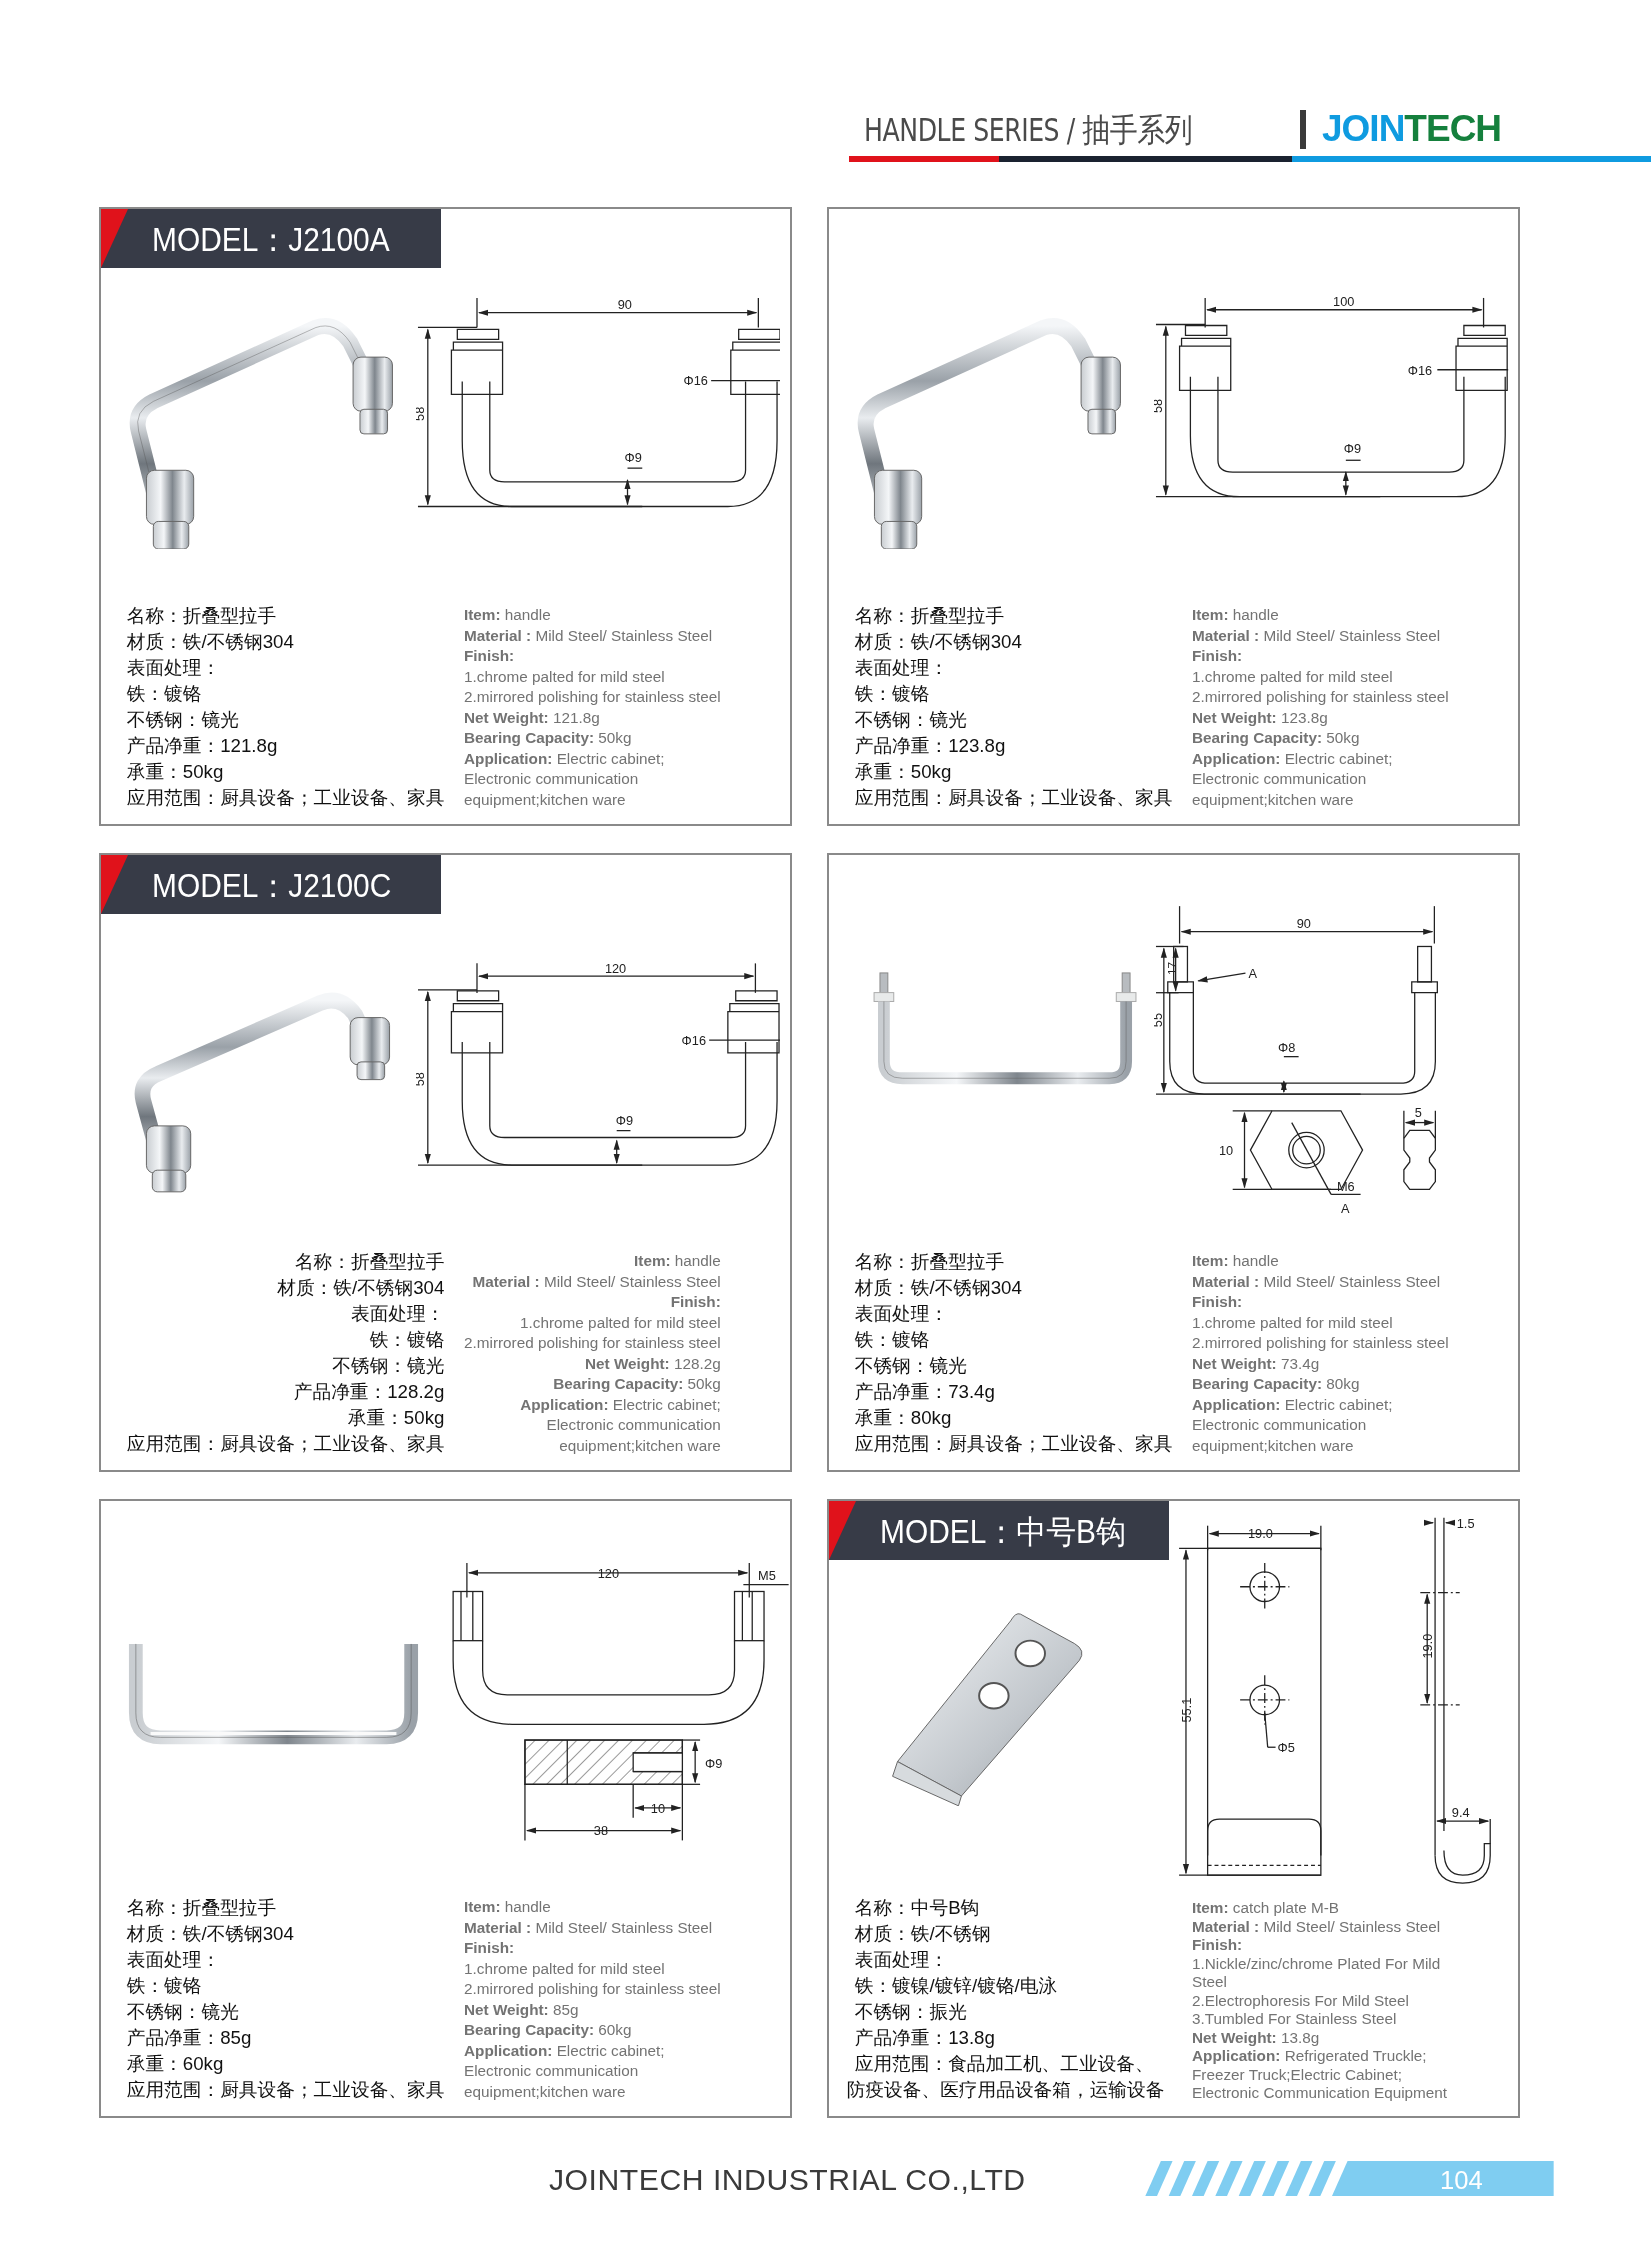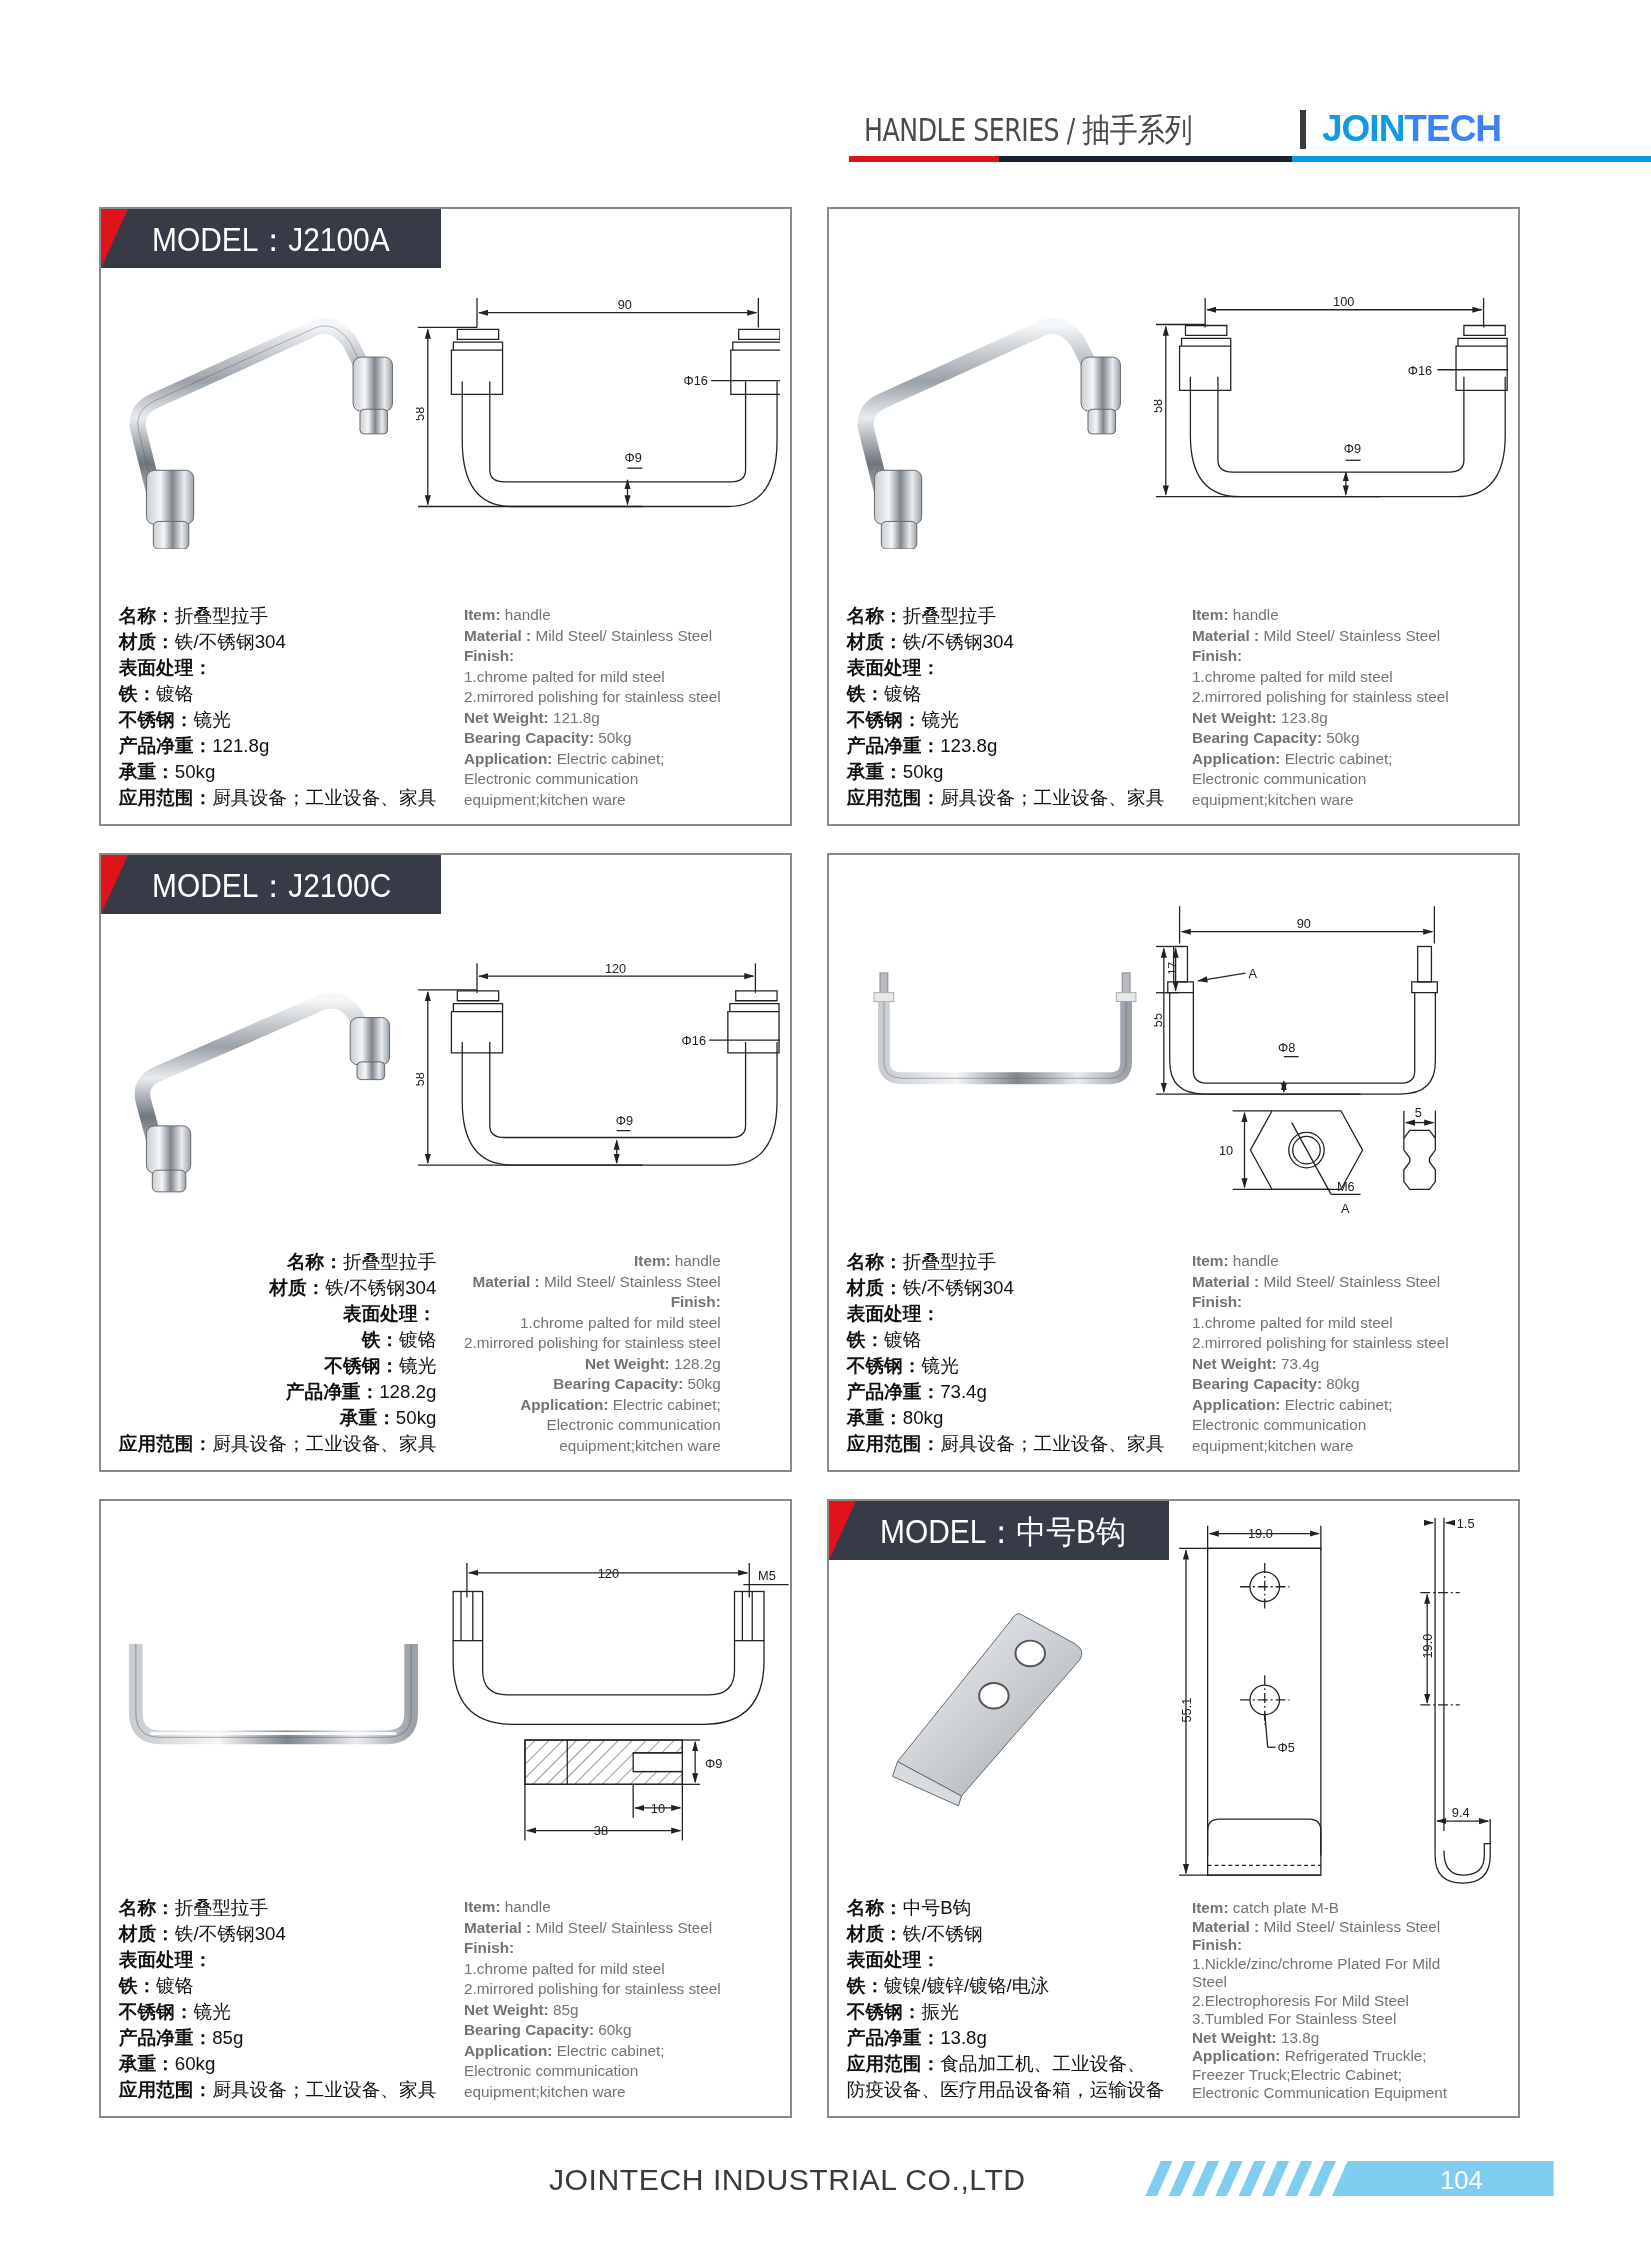--- a/index.html
+++ b/index.html
@@ -5,32 +5,32 @@
   * { box-sizing: border-box; margin: 0; padding: 0; }
   html, body { width: 1652px; height: 2257px; background: #ffffff; overflow: hidden; }
   body { position: relative; font-family: "Liberation Sans", sans-serif; color: #1a1a1a; }
 
   
   .hdr { position: absolute; left: 849px; top: 106px; width: 803px; height: 59px; }
   .hdr-title { position: absolute; left: 14.8px; top: 3px; font-family: "DejaVu Sans", sans-serif; font-size: 32.5px; color: #4a4a4a; letter-spacing: -0.5px; white-space: nowrap; font-stretch: condensed; transform: scaleX(0.86); transform-origin: left center; }
   .hdr-sep { position: absolute; left: 451px; top: 3.9px; width: 5.9px; height: 39px; background: #3a3a3a; }
   .hdr-brand { position: absolute; left: 473px; top: 2px; font-size: 37px; font-weight: bold; letter-spacing: -1px; white-space: nowrap; }
   .brand-a { color: #0f9be0; }
-  .brand-b { color: #3b82f6; }
+  .brand-b { color: #15803d; }
   .hdr-bar { position: absolute; left: 0; top: 49px; height: 5.9px; }
 
   
   .card { position: absolute; width: 693px; height: 619px; border: 2px solid #8a8a8a; background: #fff; padding-left: 44px; }
   .card-head { position: absolute; left: 0; top: 0; width: 340px; height: 59px; background: #373b47; }
   .card-head .red { position: absolute; left: 0; top: 0; width: 0; height: 0; border-top: 59px solid #e0121b; border-right: 27.6px solid transparent; }
   .card-head .model { position: absolute; left: 51px; top: 9.9px; color: #fff; font-size: 32.5px; white-space: nowrap; transform: scaleX(0.92); transform-origin: left center; }
   .photo { position: absolute; }
   .drawing { position: absolute; }
   .spec-cn { position: absolute; left: 17.7px; top: 394px; font-size: 18.7px; line-height: 26px; color: #111; white-space: nowrap; }
-  .spec-cn b { font-weight: bold; }
+  .spec-cn b { font-weight: normal; margin-left: 8px; }
   .spec-en { position: absolute; left: 363px; top: 396px; font-size: 15.3px; line-height: 20.5px; color: #737373; white-space: nowrap; }
   .spec-en b { font-weight: bold; }
 
   
   .ftr-name { position: absolute; left: 549px; top: 2163px; font-size: 29.6px; color: #3a3a3a; letter-spacing: 0.5px; white-space: nowrap; transform: scaleX(1.02); transform-origin: left center; }
   .ftr-stripes { position: absolute; left: 1103px; top: 2161px; width: 493px; height: 35px; }
   .ftr-page { position: absolute; left: 1440px; top: 2166px; font-size: 25.6px; color: #fff; }
 </style>
 </head>
 <body>

